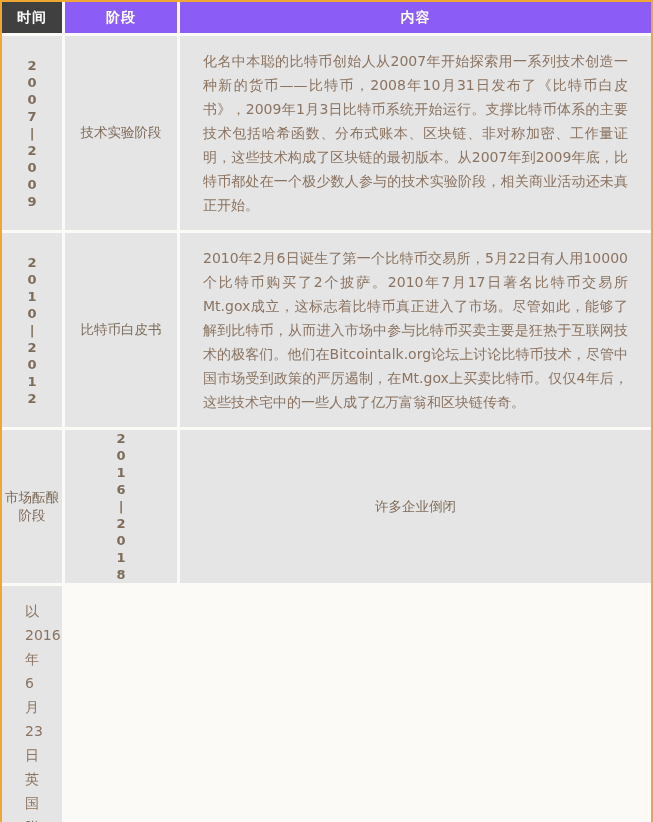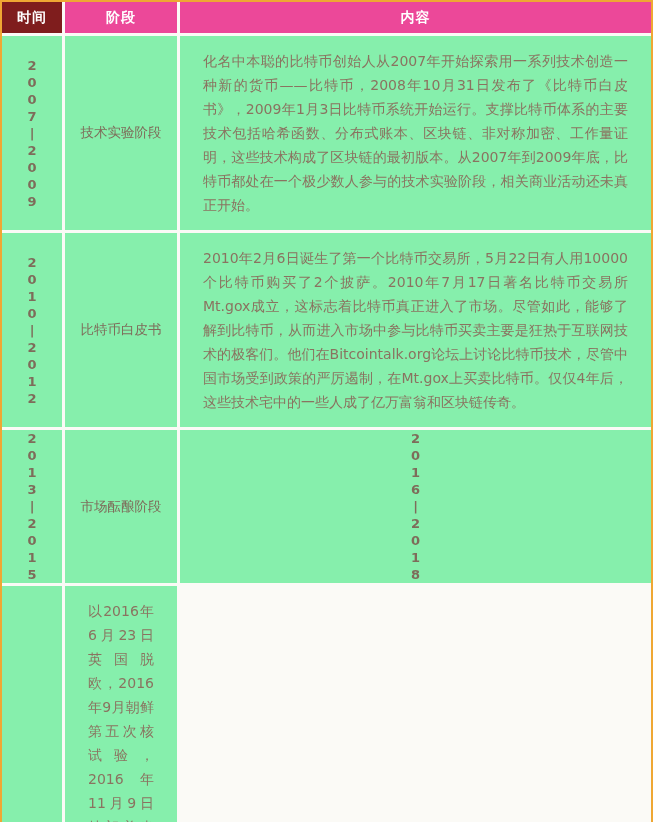--- a/index.html
+++ b/index.html
@@ -15,34 +15,34 @@
     display: grid;
     grid-template-columns: 60px 112px 1fr;
     grid-template-rows: 31px auto auto auto auto;
     gap: 3px;
     background: #fbfaf6; 
   }
   .cell {
     box-sizing: border-box;
   }
   .head-cell {
-    background: #ec4899;
+    background: #8b5cf6;
     color: #ffffff;
     font-weight: bold;
     font-size: 14px;
     display: flex;
     align-items: center;
     justify-content: center;
     letter-spacing: 1px;
   }
   .head-cell.accent {
-    background: #7f1d1d;
+    background: #404040;
   }
   .body-cell {
-    background: #86efac;
+    background: #e5e5e5;
   }
   .time-cell {
     display: flex;
     align-items: center;
     justify-content: center;
   }
   .time-text {
     width: 10px;
     word-break: break-all;
     text-align: center;
@@ -87,28 +87,25 @@
   <div class="cell body-cell content-cell">化名中本聪的比特币创始人从2007年开始探索用一系列技术创造一种新的货币——比特币，2008年10月31日发布了《比特币白皮书》，2009年1月3日比特币系统开始运行。支撑比特币体系的主要技术包括哈希函数、分布式账本、区块链、非对称加密、工作量证明，这些技术构成了区块链的最初版本。从2007年到2009年底，比特币都处在一个极少数人参与的技术实验阶段，相关商业活动还未真正开始。</div>
 
   <div class="cell body-cell time-cell">
     <div class="time-text">2010|2012</div>
   </div>
   <div class="cell body-cell phase-cell">
     <div class="phase-text">比特币白皮书</div>
   </div>
   <div class="cell body-cell content-cell">2010年2月6日诞生了第一个比特币交易所，5月22日有人用10000个比特币购买了2个披萨。2010年7月17日著名比特币交易所Mt.gox成立，这标志着比特币真正进入了市场。尽管如此，能够了解到比特币，从而进入市场中参与比特币买卖主要是狂热于互联网技术的极客们。他们在Bitcointalk.org论坛上讨论比特币技术，尽管中国市场受到政策的严厉遏制，在Mt.gox上买卖比特币。仅仅4年后，这些技术宅中的一些人成了亿万富翁和区块链传奇。</div>
 
-  <div class="cell body-cell time-cell">
-    <div class="time-text">2013|2015</div>
-  </div>
   <div class="cell body-cell phase-cell">
     <div class="phase-text">市场酝酿阶段</div>
   </div>
 
   <div class="cell body-cell time-cell">
     <div class="time-text">2016|2018</div>
   </div>
   <div class="cell body-cell phase-cell">
-    <div class="phase-text">分布式账本</div>
+    <div class="phase-text">许多企业倒闭</div>
   </div>
   <div class="cell body-cell content-cell">以2016年6月23日英国脱欧，2016年9月朝鲜第五次核试验，2016年11月9日特朗普当选等事件为标志，世界主流经济不确定性增强，具有避险功能从而与主流经济呈现替代关系的比特币开始复苏，市场需求增大，交易规模快速扩张，开启了2016-2017牛市。尽管中国市场受到政策的严厉遏制，但韩国、日本、拉美等市场快速升温，比特币价格从2016年初的400美元最高飙升至2017年底的20000美元，翻了50倍。比特币的造富效应，以及比特币网络拥堵造成的交易溢出带动了其他虚拟货币以及各种区块链应用的大爆发，出现众多百倍、千倍甚至万倍增殖的区块链资产，引发全球疯狂追捧。使比特币和区块链彻底进入了全球视野。芝加哥商品交易所上线比特币期货交易标志着比特币正式进入主流投资品行列。</div>
 
 </div>
 
 </body></html>

